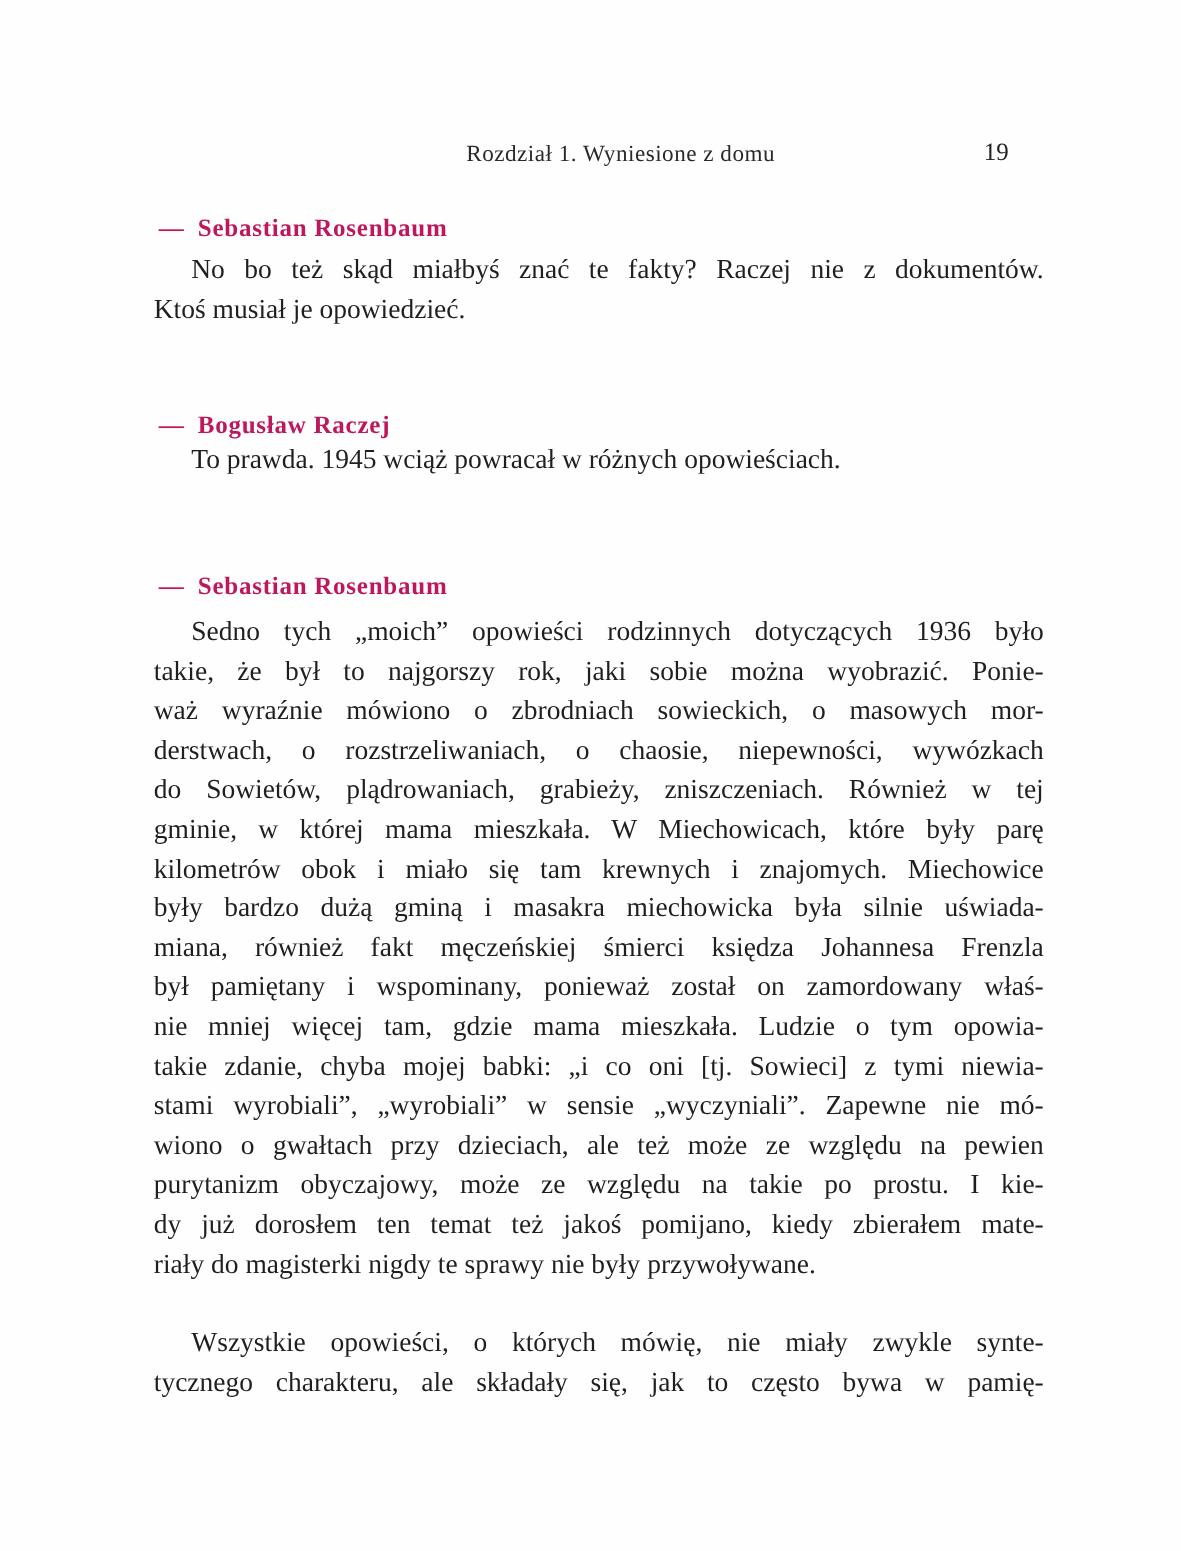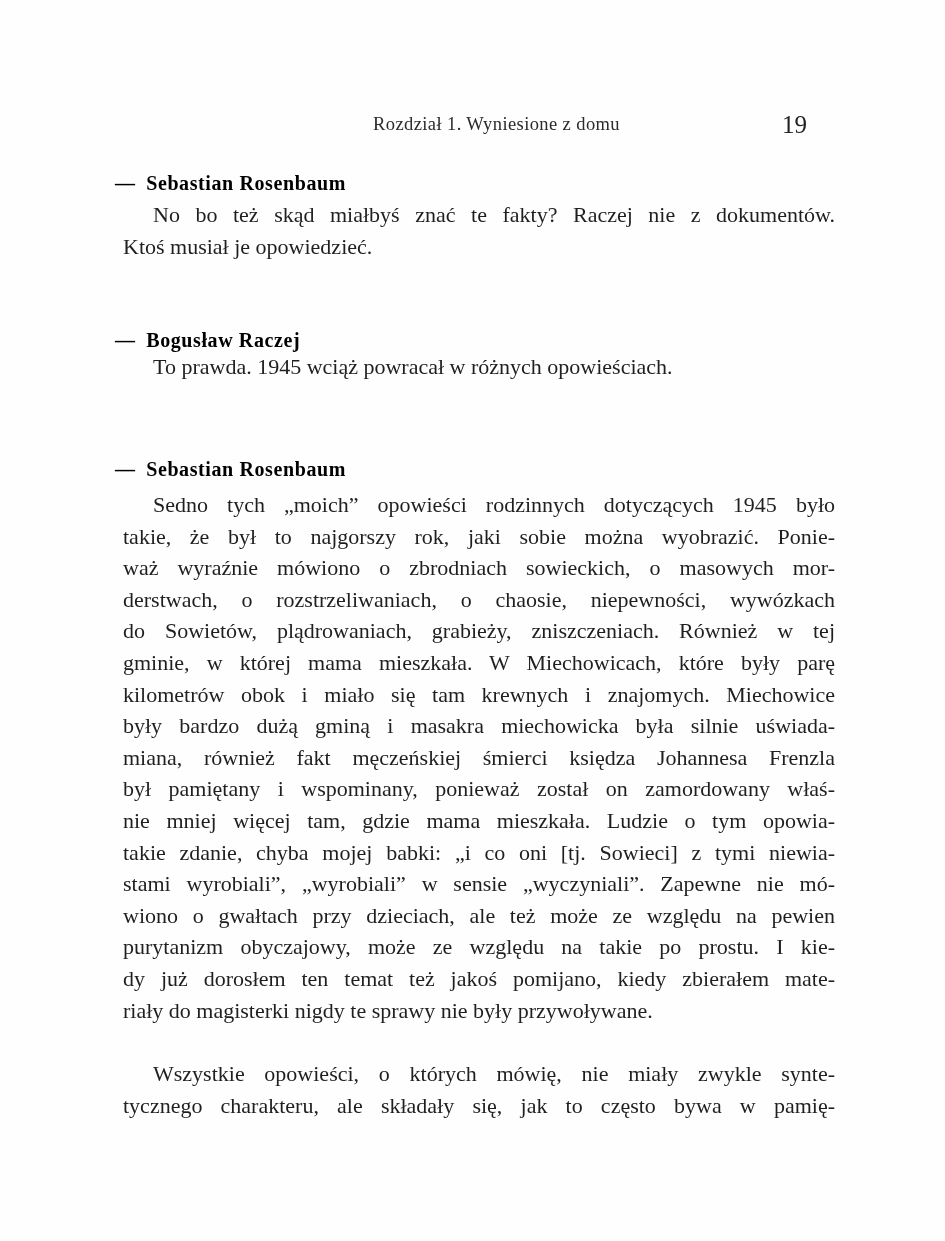--- a/index.html
+++ b/index.html
@@ -28,32 +28,32 @@
     text-align: center;
     font-size: 18.5px;
     letter-spacing: 0.4px;
     color: #2a2a2a;
     padding-left: 48px;
   }
   .page-number {
     position: absolute;
     top: -3px;
     right: 138px;
-    font-size: 25px;
+    font-size: 20px;
     color: #222222;
   }
   .speaker {
     position: absolute;
-    left: 107px;
+    left: 119px;
     padding-left: 8px;
     font-size: 20px;
     line-height: 26px;
     font-weight: bold;
     letter-spacing: 0.6px;
-    color: #000000;
+    color: #be185d;
   }
   .para {
     position: absolute;
     left: 123px;
     width: 712px;
     font-size: 22px;
     line-height: 31.6px;
   }
   .para .line {
     white-space: nowrap;
@@ -86,21 +86,21 @@
 
   <div class="speaker" style="top:327px">— Bogusław Raczej</div>
 
   <div class="para" style="top:351px">
       <div class="line last">To prawda. 1945 wciąż powracał w różnych opowieściach.</div>
     </div>
 
   <div class="speaker" style="top:456px">— Sebastian Rosenbaum</div>
 
   <div class="para" style="top:489px">
-      <div class="line">Sedno tych „moich” opowieści rodzinnych dotyczących 1945 było</div>
+      <div class="line">Sedno tych „moich” opowieści rodzinnych dotyczących 1936 było</div>
       <div class="line">takie, że był to najgorszy rok, jaki sobie można wyobrazić. Ponie-</div>
       <div class="line">waż wyraźnie mówiono o zbrodniach sowieckich, o masowych mor-</div>
       <div class="line">derstwach, o rozstrzeliwaniach, o chaosie, niepewności, wywózkach</div>
       <div class="line">do Sowietów, plądrowaniach, grabieży, zniszczeniach. Również w tej</div>
       <div class="line">gminie, w której mama mieszkała. W Miechowicach, które były parę</div>
       <div class="line">kilometrów obok i miało się tam krewnych i znajomych. Miechowice</div>
       <div class="line">były bardzo dużą gminą i masakra miechowicka była silnie uświada-</div>
       <div class="line">miana, również fakt męczeńskiej śmierci księdza Johannesa Frenzla</div>
       <div class="line">był pamiętany i wspominany, ponieważ został on zamordowany właś-</div>
       <div class="line">nie mniej więcej tam, gdzie mama mieszkała. Ludzie o tym opowia-</div>

